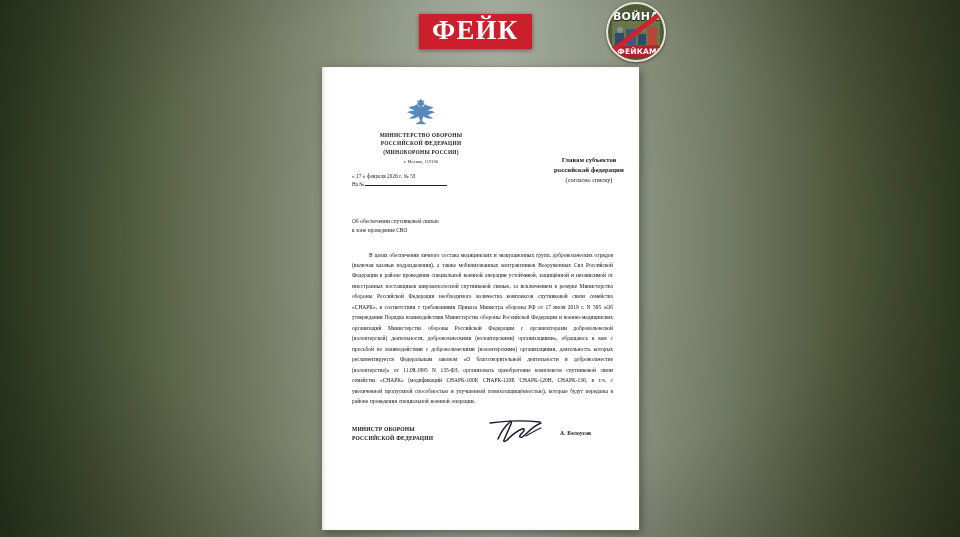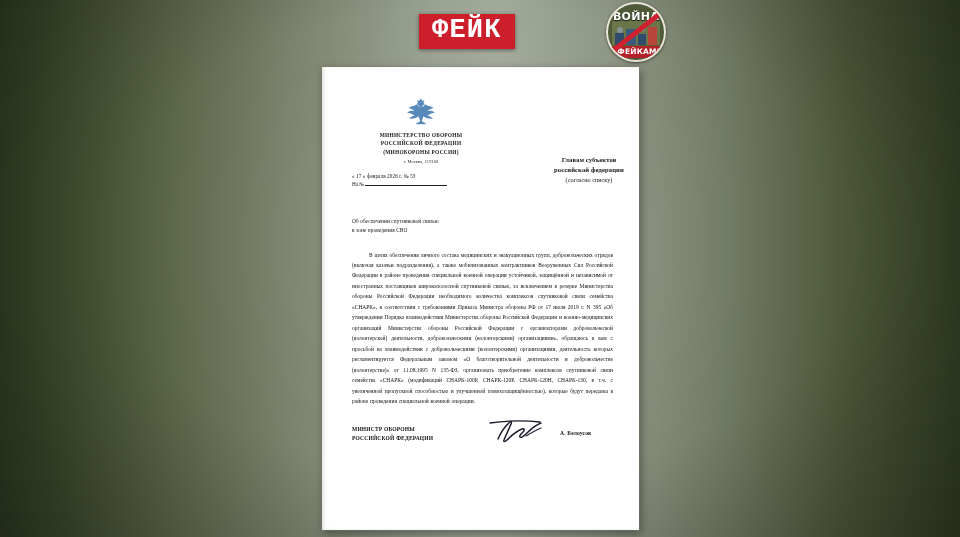--- a/index.html
+++ b/index.html
@@ -40,21 +40,21 @@
     pointer-events: none;
   }
 
   
   #fake-badge {
     position: absolute;
     left: 419px;
     top: 14px;
     background: #cc1f2b;
     color: #ffffff;
-    font-family: Liberation Mono, monospace;
+    font-family: Liberation Serif, serif;
     font-weight: bold;
     font-size: 27px;
     letter-spacing: 1.2px;
     padding: 3px 13px 5px 13px;
     line-height: 1;
     box-shadow: 0 1px 4px rgba(0,0,0,0.45);
   }
 
   
   #channel-logo {

